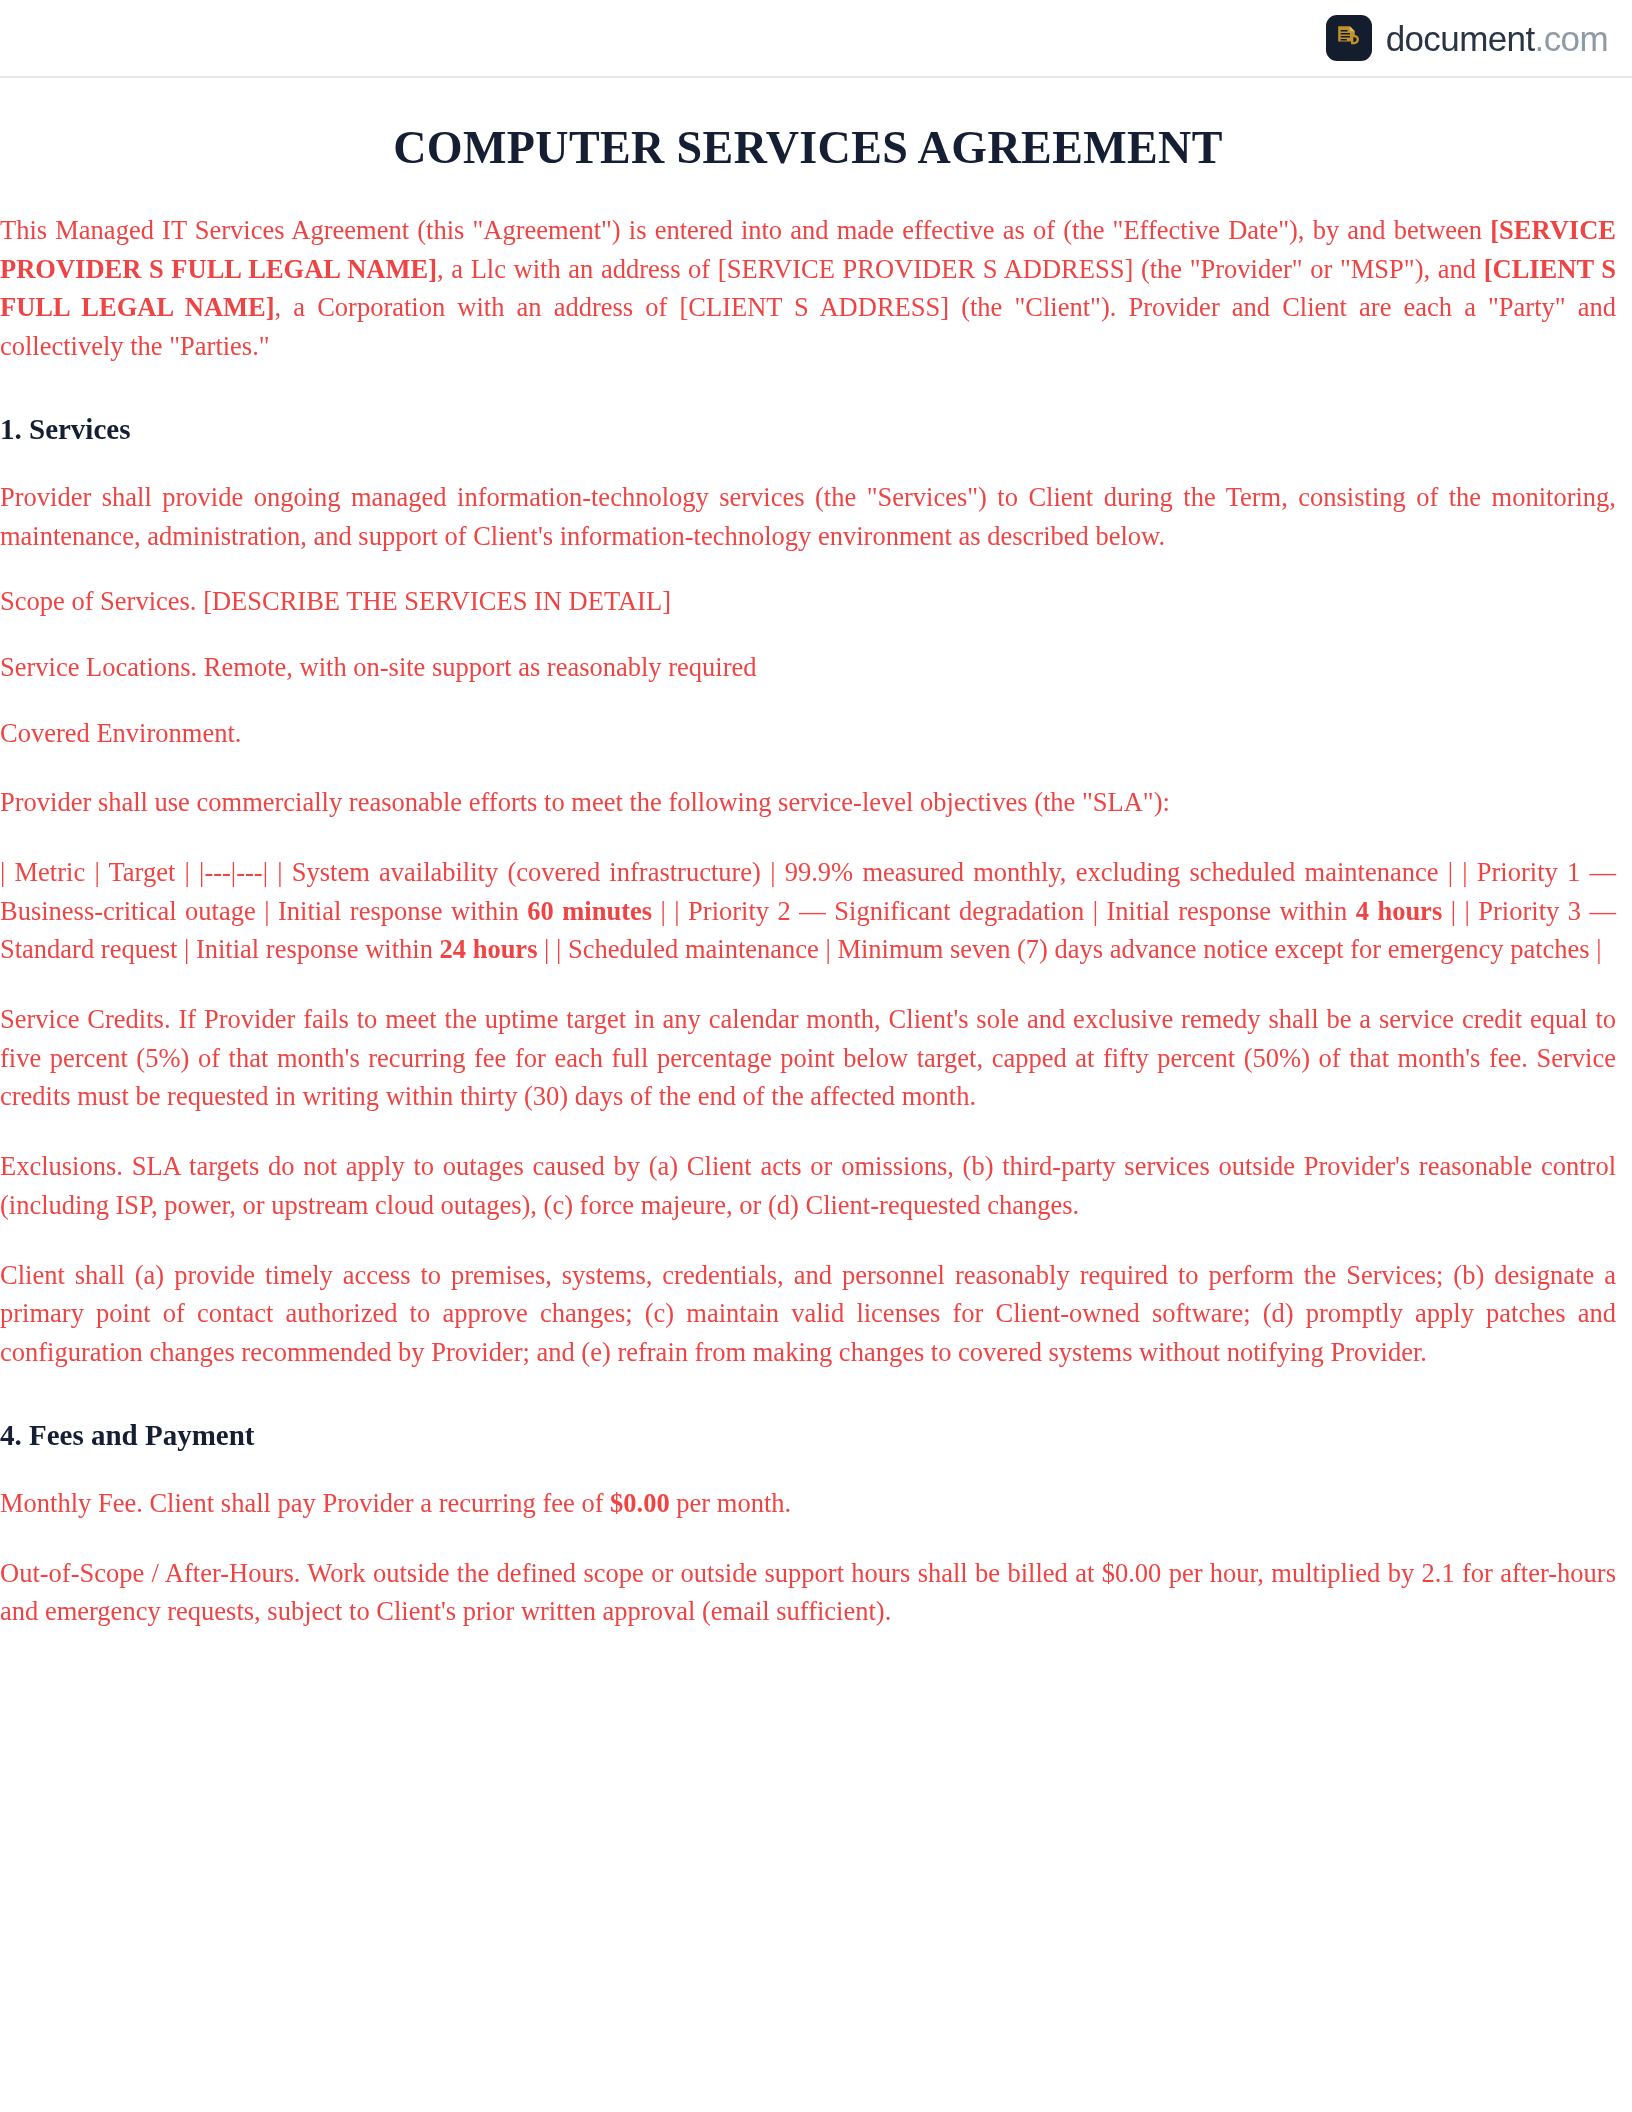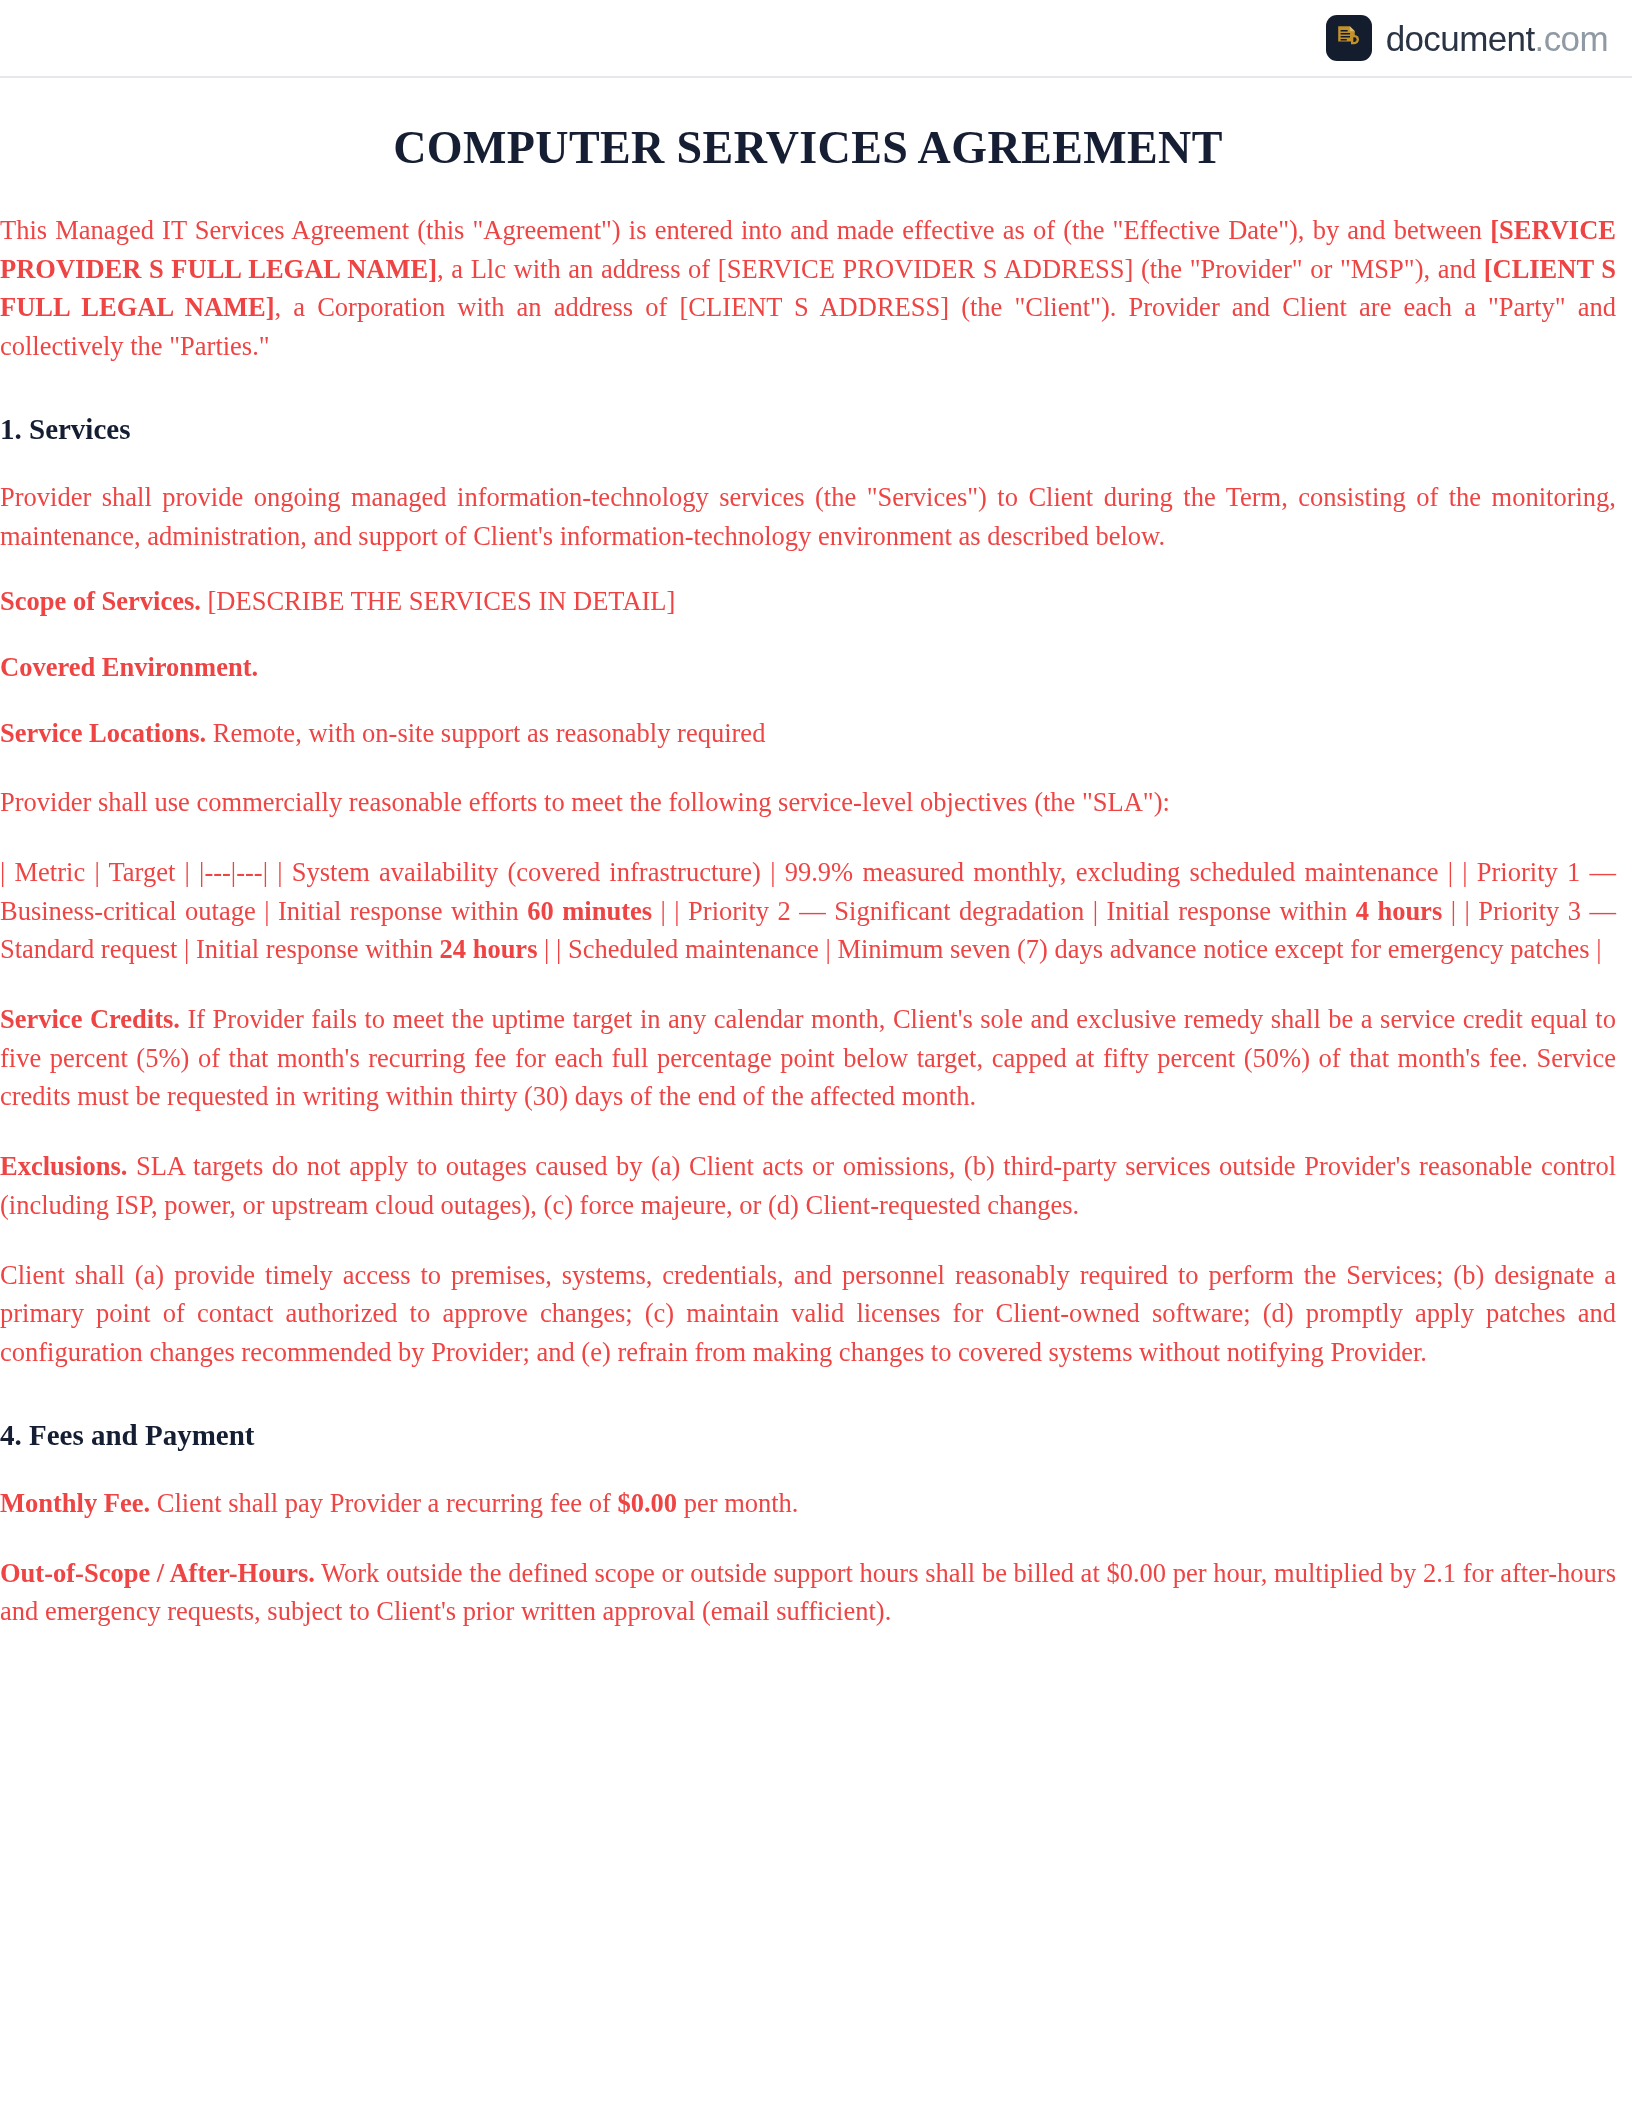--- a/index.html
+++ b/index.html
@@ -83,21 +83,21 @@
   h2.section-heading {
     font-size: 29px;
     font-weight: bold;
     margin: 45px 0 0 0;
     padding: 0;
     line-height: 1.25;
     color: #161e33;
     text-align: left;
   }
 
-  .lead { font-weight: bold; }
+  .lead { font-weight: normal; }
   .b { font-weight: bold; }
 
   
   p.tight { margin-top: 27px; }
 </style>
 </head>
 <body>
 
 <div class="site-header">
   <div class="brand">
@@ -119,22 +119,22 @@
 
 <div class="page">
 
   <h1 class="doc-title">COMPUTER SERVICES AGREEMENT</h1>
 
   <p class="para"><span>This Managed IT Services Agreement (this "Agreement") is entered into and made effective as of (the "Effective Date"), by and between </span><span class="b">[SERVICE PROVIDER S FULL LEGAL NAME]</span><span>, a Llc with an address of [SERVICE PROVIDER S ADDRESS] (the "Provider" or "MSP"), and </span><span class="b">[CLIENT S FULL LEGAL NAME]</span><span>, a Corporation with an address of [CLIENT S ADDRESS] (the "Client"). Provider and Client are each a "Party" and collectively the "Parties."</span></p>
 
   <h2 class="section-heading">1. Services</h2>
   <p class="para">Provider shall provide ongoing managed information-technology services (the "Services") to Client during the Term, consisting of the monitoring, maintenance, administration, and support of Client's information-technology environment as described below.</p>
   <p class="para tight"><span class="lead">Scope of Services.</span> <span>[DESCRIBE THE SERVICES IN DETAIL]</span></p>
+  <p class="para tight"><span class="lead">Service Locations.</span> <span>Remote, with on-site support as reasonably required</span></p>
   <p class="para tight"><span class="lead">Covered Environment.</span></p>
-  <p class="para tight"><span class="lead">Service Locations.</span> <span>Remote, with on-site support as reasonably required</span></p>
 
   <p class="para">Provider shall use commercially reasonable efforts to meet the following service-level objectives (the "SLA"):</p>
   <p class="para"><span>| Metric | Target | |---|---| | System availability (covered infrastructure) | 99.9% measured monthly, excluding scheduled maintenance | | Priority 1 — Business-critical outage | Initial response within </span><span class="b">60 minutes</span><span> | | Priority 2 — Significant degradation | Initial response within </span><span class="b">4 hours</span><span> | | Priority 3 — Standard request | Initial response within </span><span class="b">24 hours</span><span> | | Scheduled maintenance | Minimum seven (7) days advance notice except for emergency patches |</span></p>
   <p class="para"><span class="lead">Service Credits.</span><span> If Provider fails to meet the uptime target in any calendar month, Client's sole and exclusive remedy shall be a service credit equal to five percent (5%) of that month's recurring fee for each full percentage point below target, capped at fifty percent (50%) of that month's fee. Service credits must be requested in writing within thirty (30) days of the end of the affected month.</span></p>
   <p class="para"><span class="lead">Exclusions.</span><span> SLA targets do not apply to outages caused by (a) Client acts or omissions, (b) third-party services outside Provider's reasonable control (including ISP, power, or upstream cloud outages), (c) force majeure, or (d) Client-requested changes.</span></p>
 
   <p class="para">Client shall (a) provide timely access to premises, systems, credentials, and personnel reasonably required to perform the Services; (b) designate a primary point of contact authorized to approve changes; (c) maintain valid licenses for Client-owned software; (d) promptly apply patches and configuration changes recommended by Provider; and (e) refrain from making changes to covered systems without notifying Provider.</p>
 
   <h2 class="section-heading">4. Fees and Payment</h2>
   <p class="para"><span class="lead">Monthly Fee.</span><span> Client shall pay Provider a recurring fee of </span><span class="b">$0.00</span><span> per month.</span></p>

